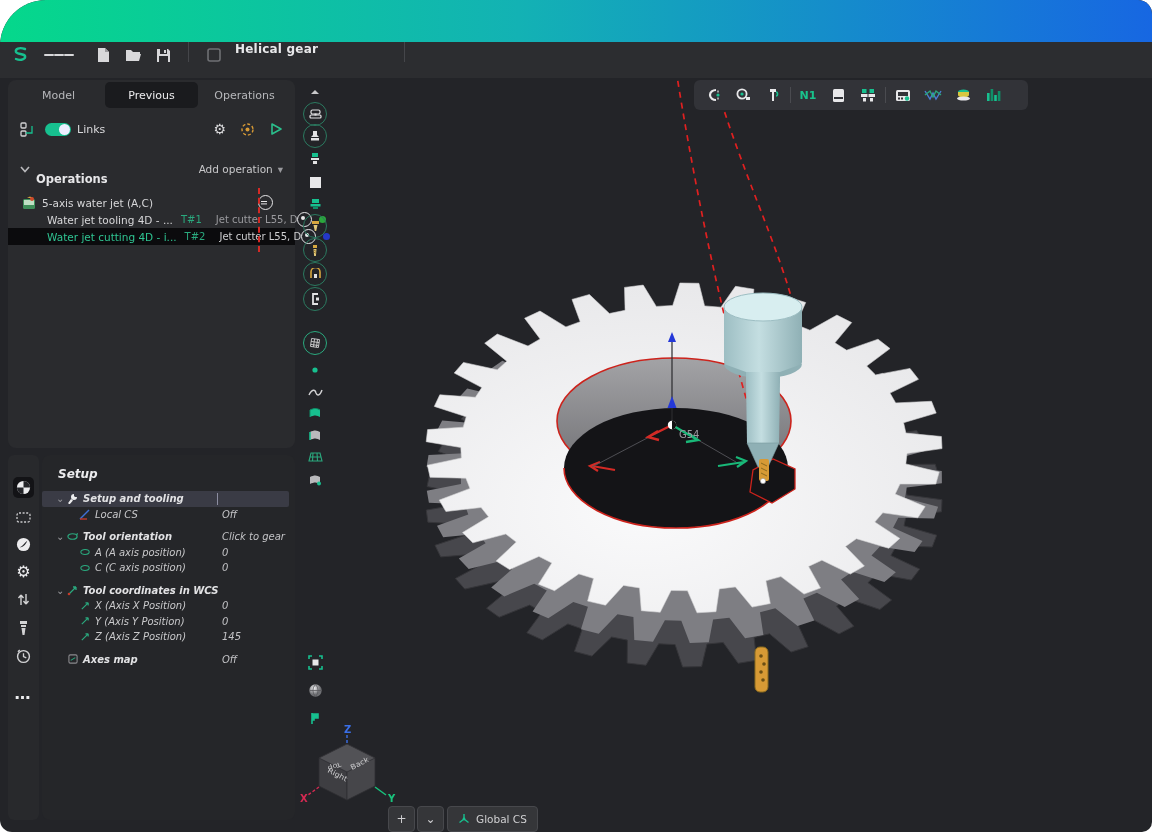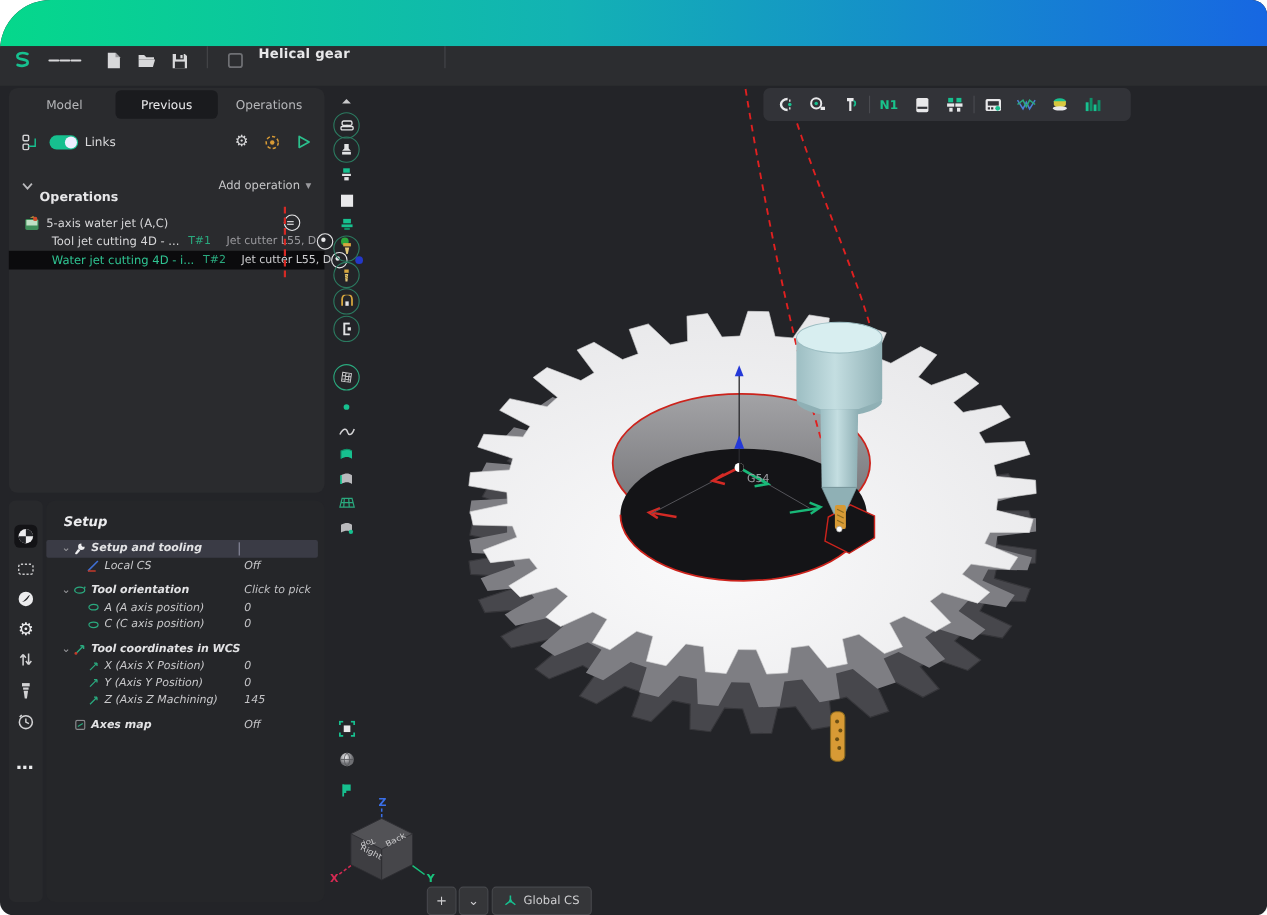--- a/index.html
+++ b/index.html
@@ -167,21 +167,21 @@
           </svg>
         <span class="lbl">5-axis water jet (A,C)</span>
         <span class="circ-btn lines" style="margin-left:auto;margin-right:22px"></span>
       </div>
       <div class="trow child">
         <svg width="14" height="14" viewBox="0 0 14 14">
             <rect x="0.7" y="0.7" width="12.6" height="12.6" fill="#cfe4f2" stroke="#3f6fd4" stroke-width="1.2"></rect>
             <path d="M7,2 v5" stroke="#2438c8" stroke-width="1.6"></path>
             <path d="M3,12 c2,-4 6,-4 8,0 z" fill="#2e9e63"></path>
           </svg>
-        <span class="lbl">Tool jet cutting 4D - ...</span>
+        <span class="lbl">Water jet tooling 4D - ...</span>
         <span class="tno">T#1</span>
         <span class="tdesc">Jet cutter L55, D</span>
         <span class="circ-btn dot" style="margin-left:auto"></span>
         <span class="st-dot" style="background:#2ba83c"></span>
       </div>
       <div class="trow child selected">
         <svg width="14" height="14" viewBox="0 0 14 14">
             <rect x="0.7" y="0.7" width="12.6" height="12.6" fill="#cfe4f2" stroke="#3f6fd4" stroke-width="1.2"></rect>
             <path d="M7,2 v5" stroke="#2438c8" stroke-width="1.6"></path>
             <path d="M3,12 c2,-4 6,-4 8,0 z" fill="#2e9e63"></path>
@@ -267,21 +267,21 @@
     <div class="gap8"></div>
     <div class="srow grp">
       <span class="chev">⌄</span>
       <span class="sic">
           <svg width="11" height="9" viewBox="0 0 12 9">
             <ellipse cx="6" cy="4.5" rx="5" ry="3" fill="none" stroke="#2aa97e" stroke-width="1.3"></ellipse>
             <path d="M10.5,3 l1,-2" stroke="#2aa97e" stroke-width="1.3"></path>
           </svg>
         </span>
       <span class="slbl">Tool orientation</span>
-      <span class="sval">Click to pick</span>
+      <span class="sval">Click to gear</span>
     </div>
     <div class="srow child">
       <span class="sic">
           <svg width="10" height="8" viewBox="0 0 12 9">
             <ellipse cx="6" cy="4.5" rx="5" ry="3" fill="none" stroke="#2aa97e" stroke-width="1.3"></ellipse>
           </svg>
         </span>
       <span class="slbl">A (A axis position)</span>
       <span class="sval">0</span>
     </div>
@@ -323,21 +323,21 @@
         </span>
       <span class="slbl">Y (Axis Y Position)</span>
       <span class="sval">0</span>
     </div>
     <div class="srow child">
       <span class="sic">
           <svg width="10" height="10" viewBox="0 0 11 11">
             <path d="M2,9 L9,2 M9,2 l-3,0 M9,2 l0,3" stroke="#2aa97e" stroke-width="1.3" fill="none"></path>
           </svg>
         </span>
-      <span class="slbl">Z (Axis Z Machining)</span>
+      <span class="slbl">Z (Axis Z Position)</span>
       <span class="sval">145</span>
     </div>
 
     <div class="gap8"></div>
     <div class="srow grp" style="padding-left:24px">
       <span class="sic">
           <svg width="10" height="10" viewBox="0 0 11 11">
             <rect x="1" y="1" width="9" height="9" rx="1.5" fill="none" stroke="#8a8a8e" stroke-width="1.2"></rect>
             <path d="M3,7 L8,4" stroke="#2aa97e" stroke-width="1.2"></path>
           </svg>

